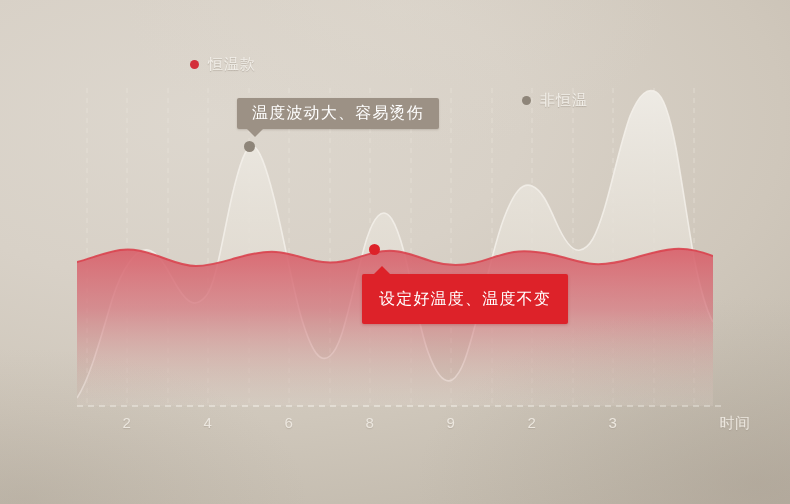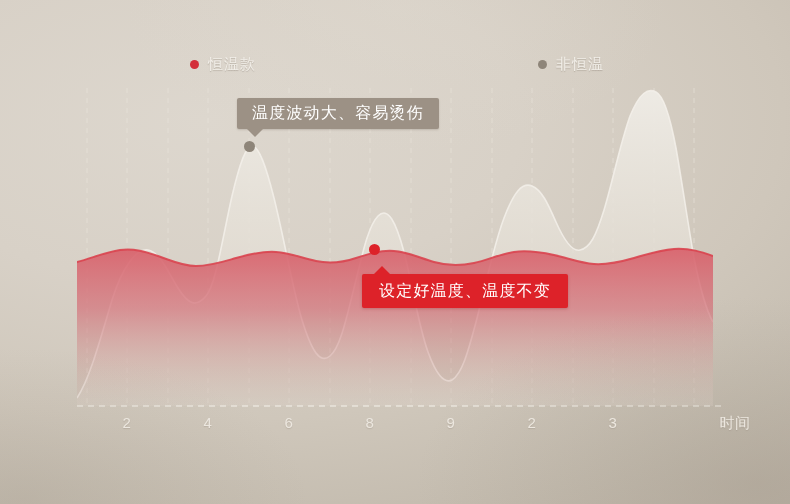--- a/index.html
+++ b/index.html
@@ -50,21 +50,21 @@
     font-family: Liberation Mono, monospace;
   }
   .legend-item {
     position: absolute;
     display: flex;
     align-items: center;
     gap: 9px;
     white-space: nowrap;
   }
   .legend-item.hot { left: 190px; }
-  .legend-item.cold { left: 538px; }
+  .legend-item.cold { left: 522px; margin-top: 36px; }
   .legend-dot {
     width: 9px;
     height: 9px;
     border-radius: 50%;
     display: block;
   }
   .legend-dot.hot { background: #d32f3a; }
   .legend-dot.cold { background: #8e8579; }
   .legend-label {
     font-size: 15px;
@@ -105,21 +105,21 @@
     bottom: -8px;
     border-left: 9px solid transparent;
     border-right: 9px solid transparent;
     border-top: 9px solid #9c9185;
   }
 
   .tooltip.red {
     left: 362px;
     top: 274px;
     height: 34px;
-    padding: 0 17px;
+    padding: 8px 17px;
     background: #dd2229;
     box-shadow: 0 1px 3px rgba(150,30,35,0.30);
   }
   .tooltip.red .tip-arrow {
     left: 11px;
     top: -8px;
     border-left: 9px solid transparent;
     border-right: 9px solid transparent;
     border-bottom: 9px solid #dd2229;
   }

